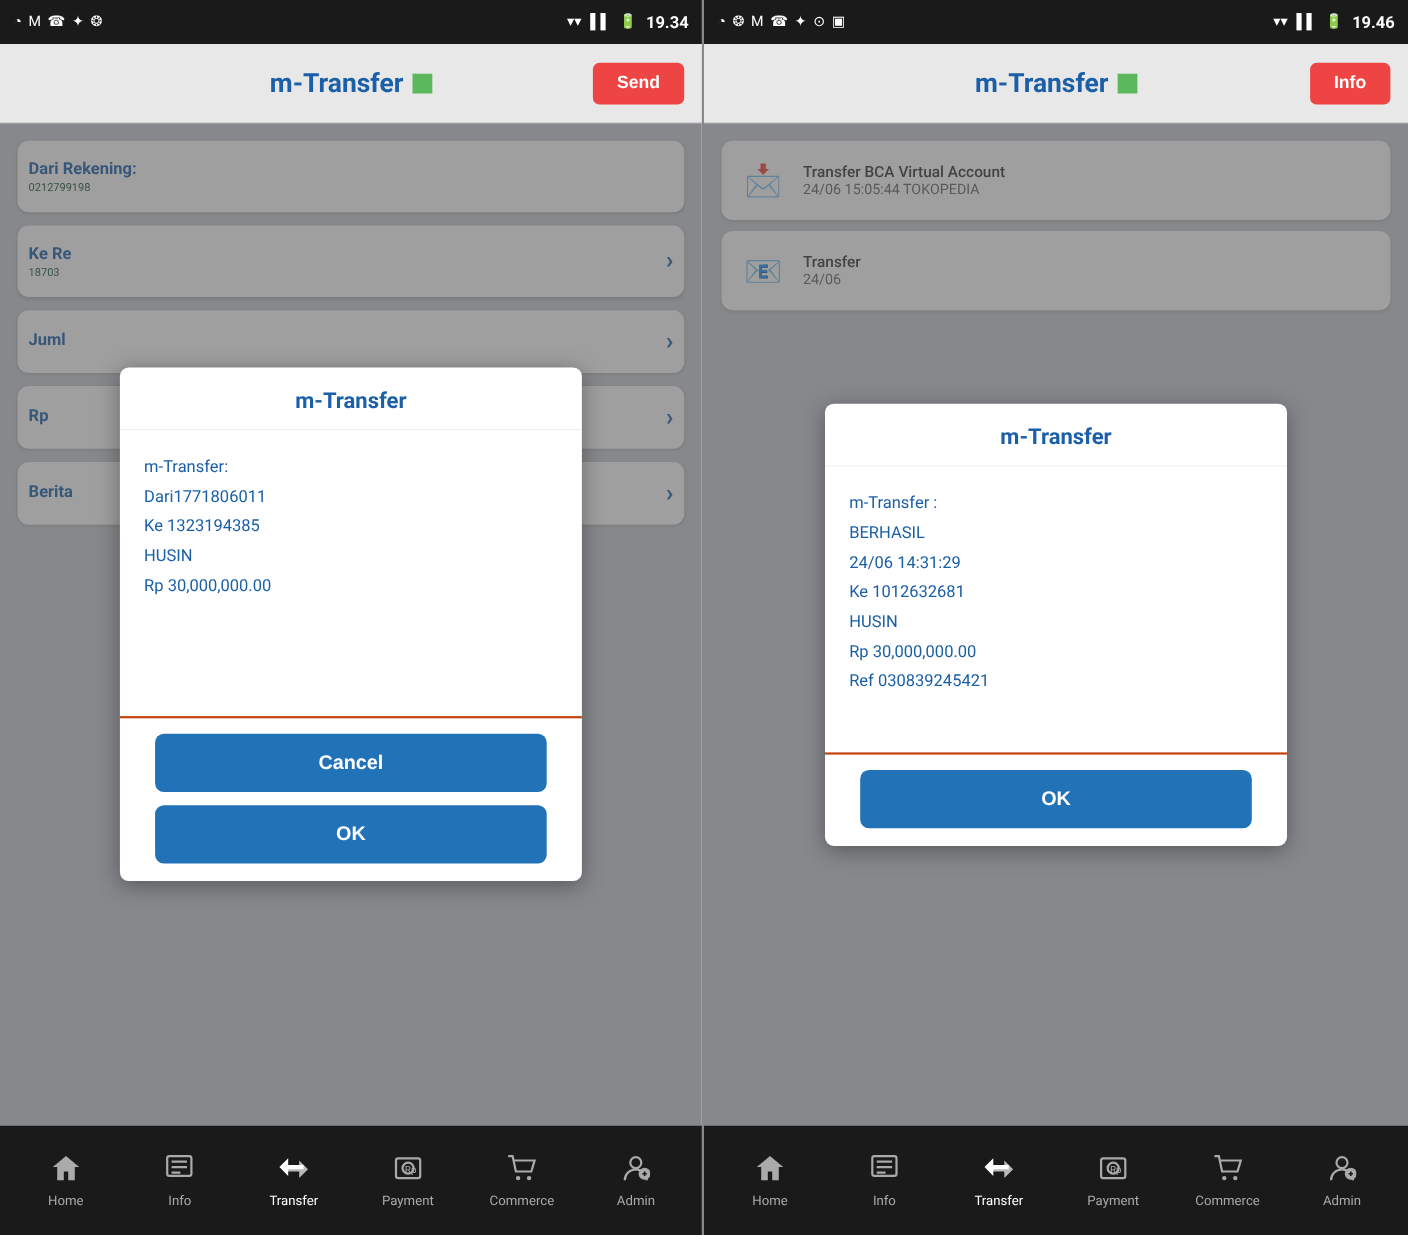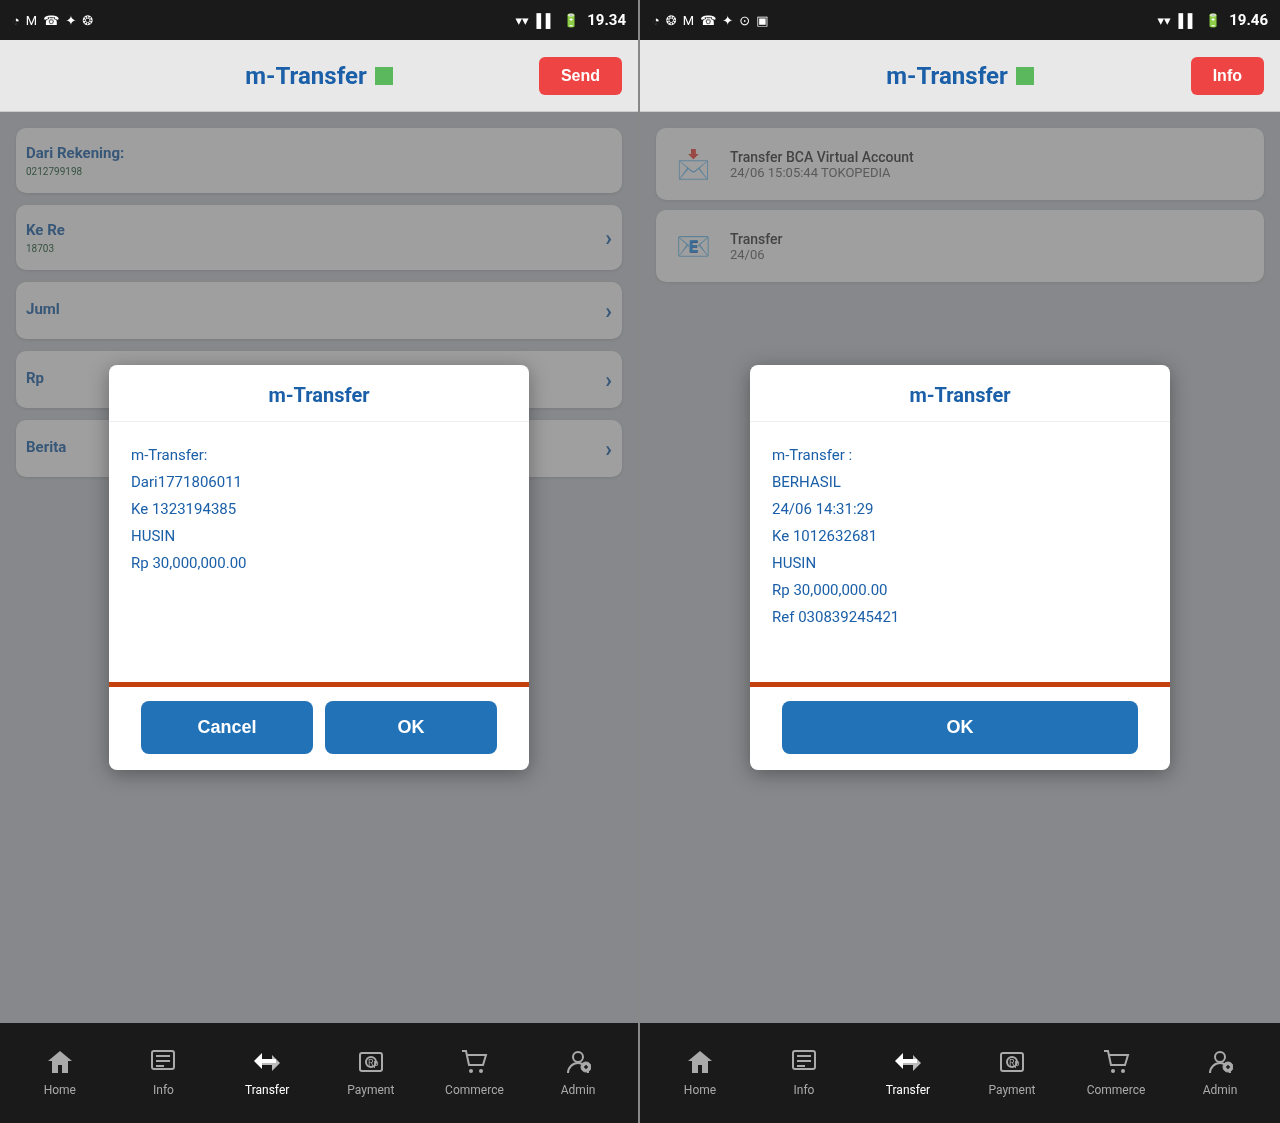--- a/index.html
+++ b/index.html
@@ -166,21 +166,22 @@
     }
     .dialog-body p {
       color: #1a5fa8;
       font-size: 15px;
       line-height: 1.8;
     }
     .dialog-footer {
       padding: 14px 32px 16px;
       display: flex;
       gap: 12px;
-      border-top: 5px solid #c2410c;
+      border-top: 2px solid #c2410c;
+      flex-direction: column;
     }
     .dialog-btn {
       flex: 1;
       background: #2272b8;
       color: white;
       border: none;
       border-radius: 8px;
       padding: 16px 0;
       font-size: 18px;
       font-weight: bold;

